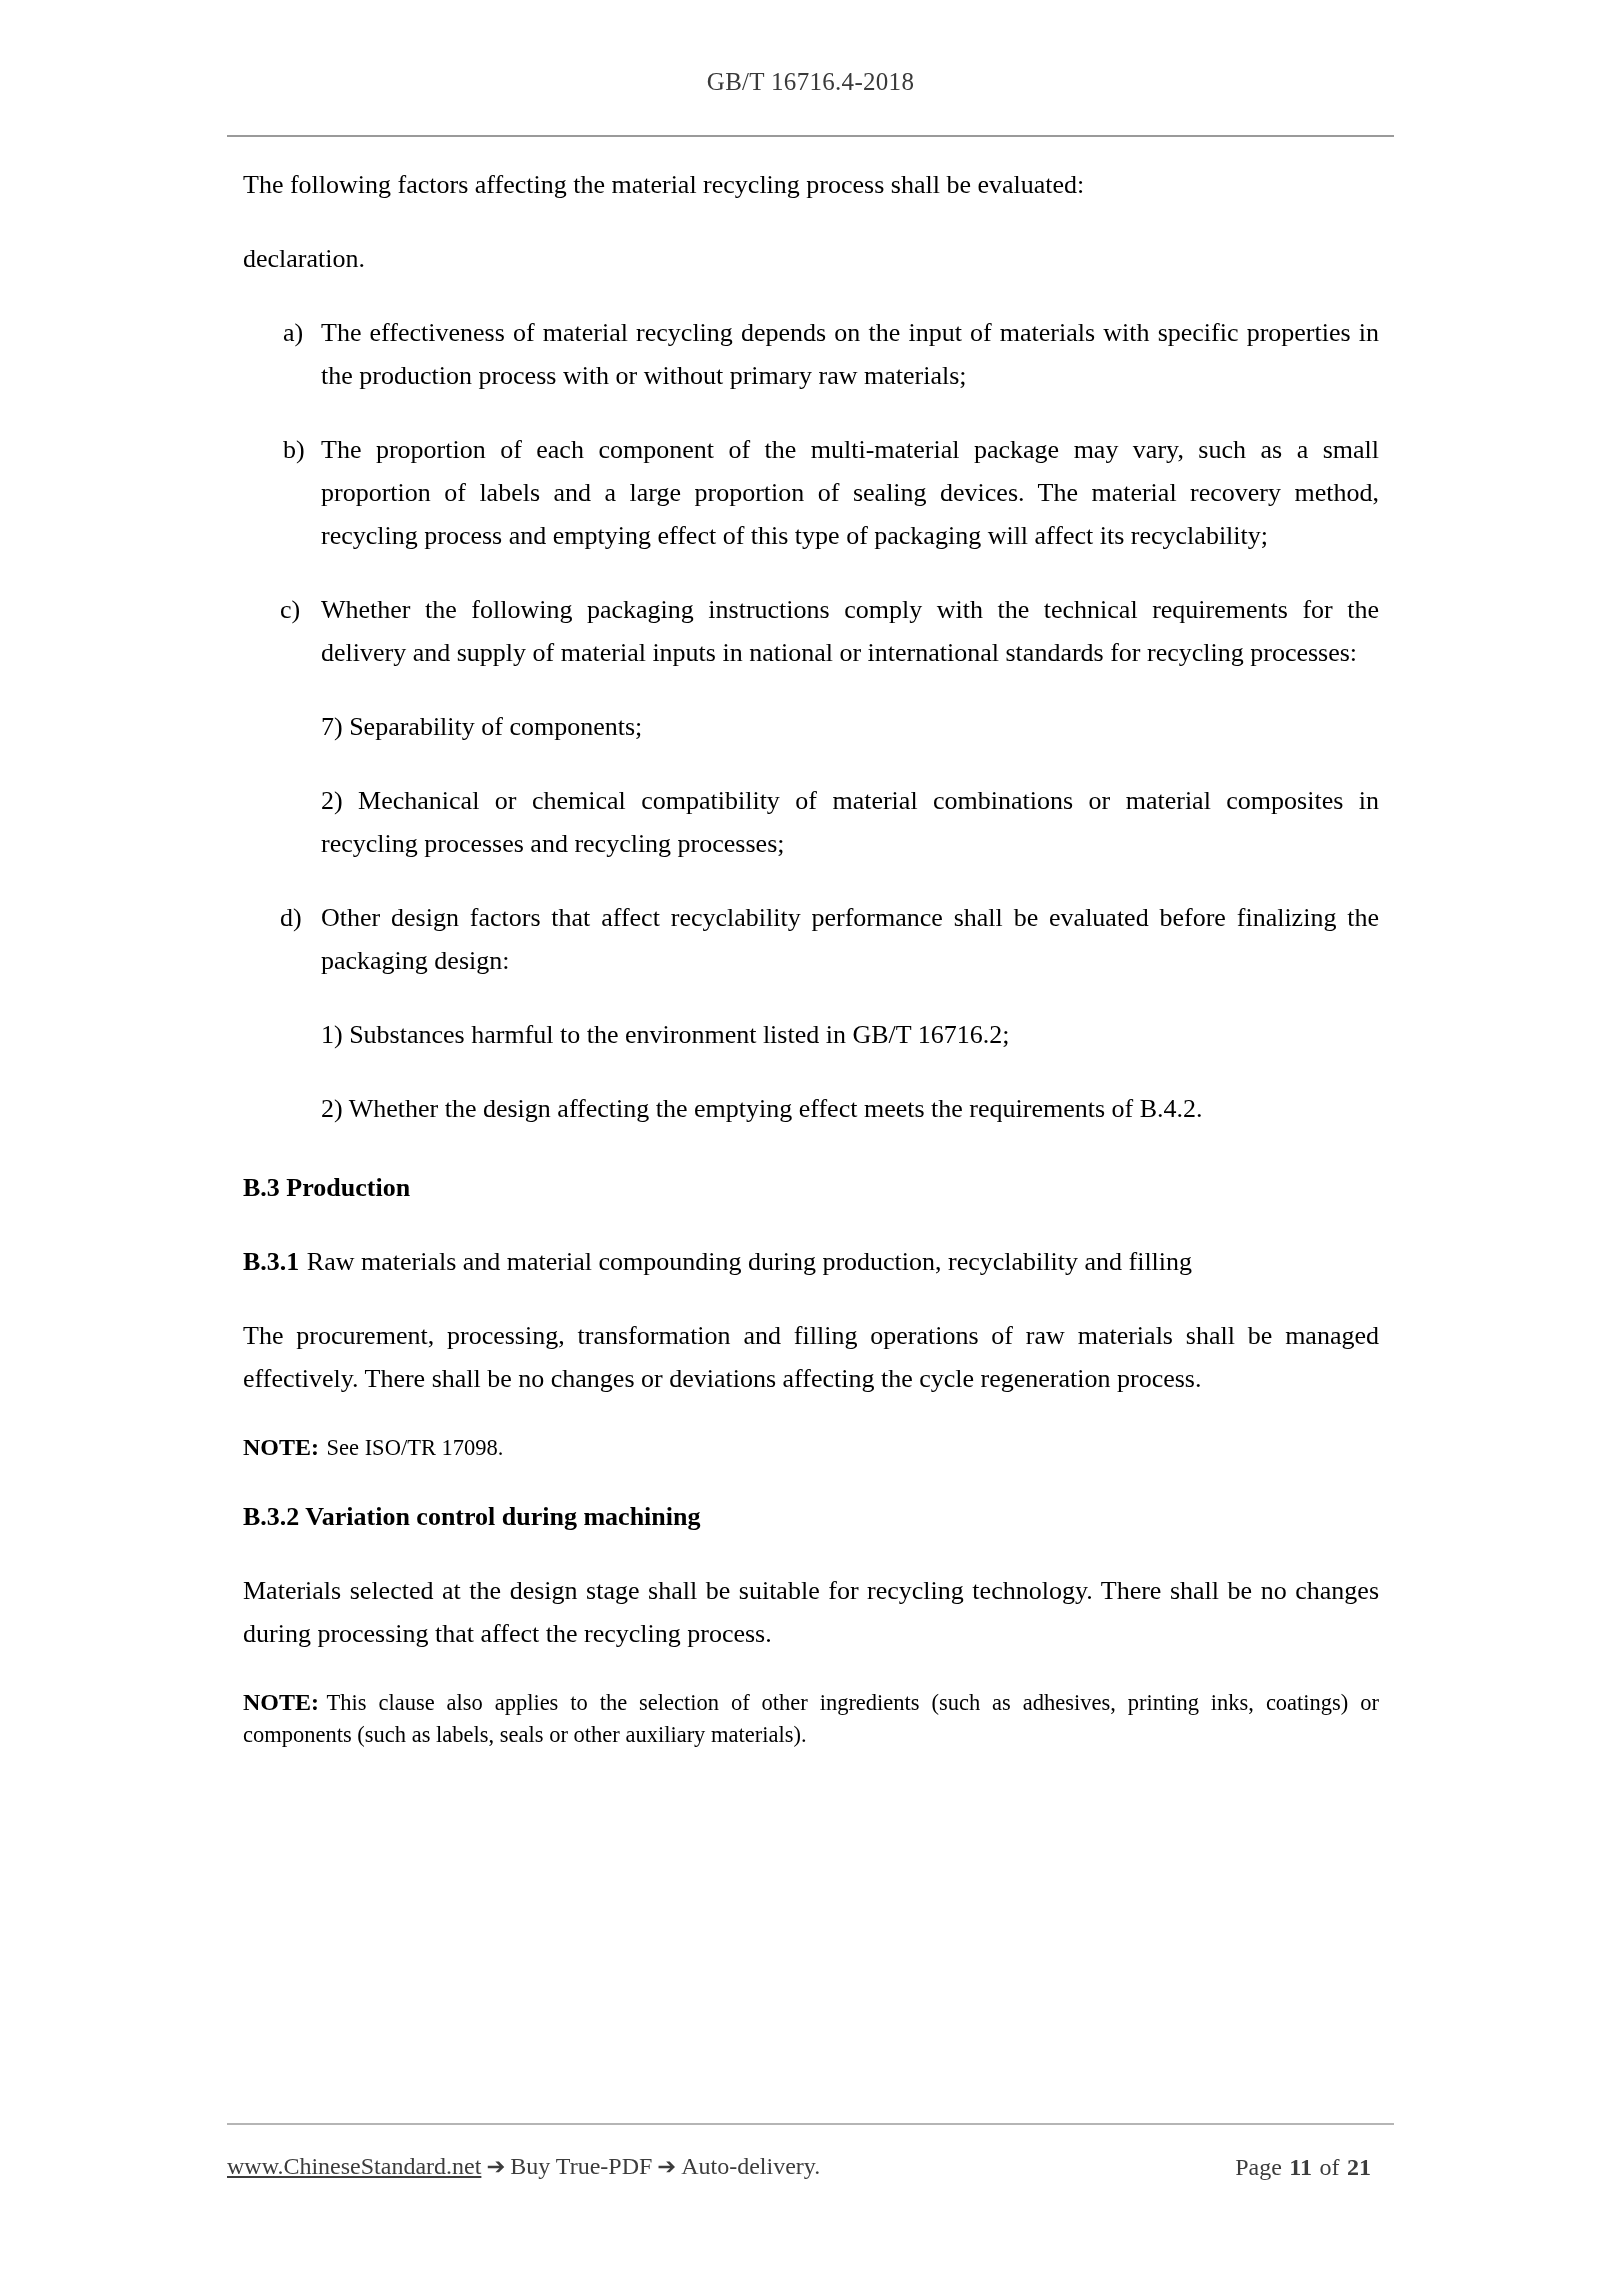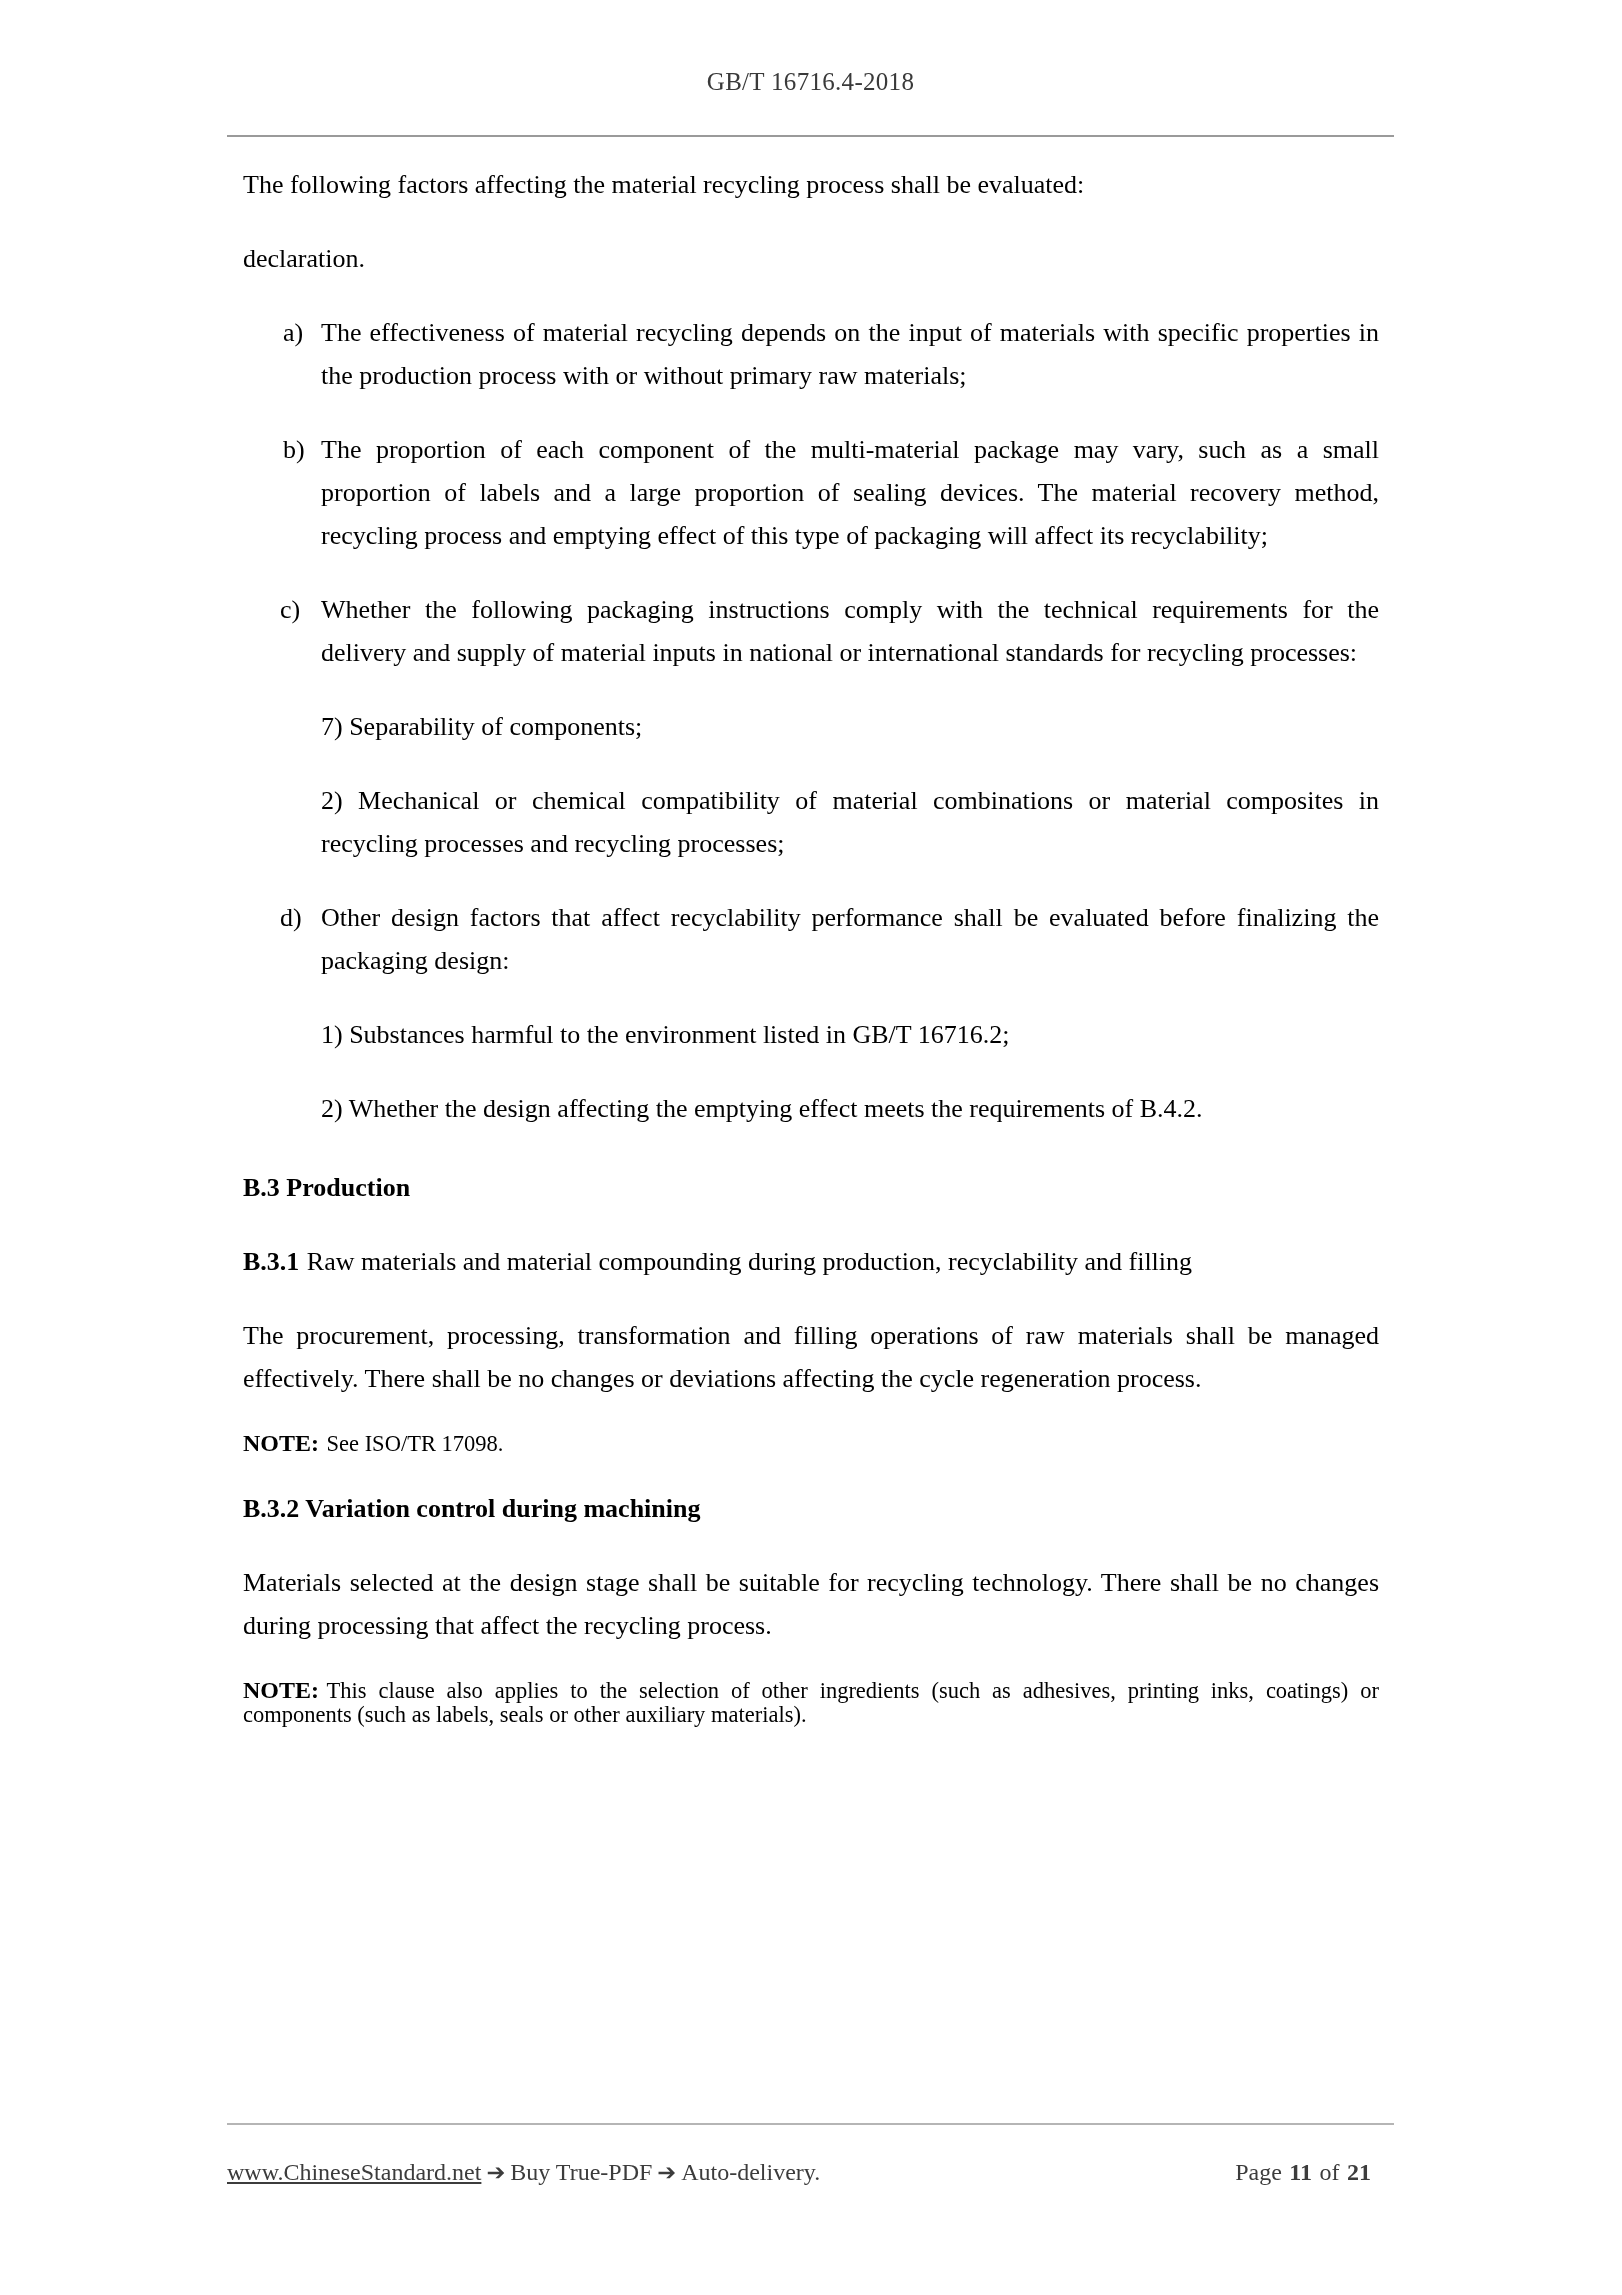--- a/index.html
+++ b/index.html
@@ -102,21 +102,21 @@
     font-size: 26px;
     line-height: 43px;
     margin: 0 0 31px 0;
     text-align: justify;
   }
   .heading-run .hr-num { font-weight: bold; }
 
   
   .note {
     font-size: 22.5px;
-    line-height: 24px;
+    line-height: 32px;
     margin: 14px 0 31px 0;
     text-align: justify;
   }
   .note .note-label { font-weight: bold; font-size: 24px; }
 
   .gap-small { height: 5px; }
 
   
   .page-footer {
     position: absolute;
@@ -132,24 +132,24 @@
     width: 100%;
     height: 1.7px;
     background: #b5b5b5;
   }
   .footer-row {
     position: absolute;
     left: 0;
     top: 30px;
     width: 100%;
     display: flex;
-    align-items: flex-start;
+    align-items: flex-end;
     justify-content: space-between;
     font-size: 24px;
-    line-height: 39px;
+    line-height: 26px;
     color: #3c3c3c;
   }
   .footer-left {
     white-space: nowrap;
   }
   .footer-url {
     text-decoration: underline;
     color: #3c3c3c;
   }
   .footer-arrow {

